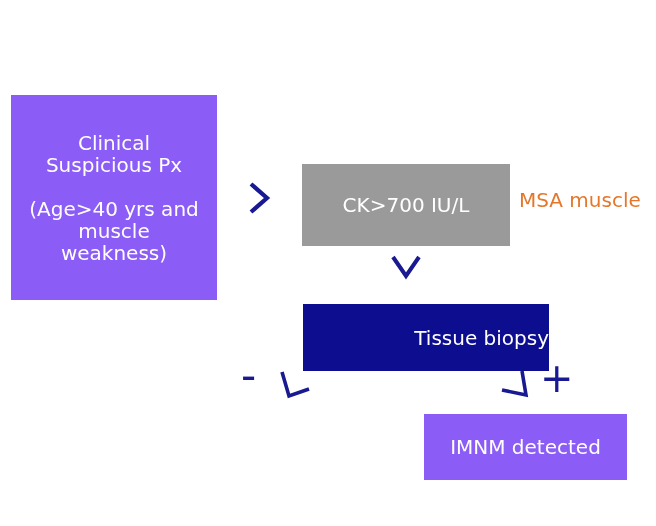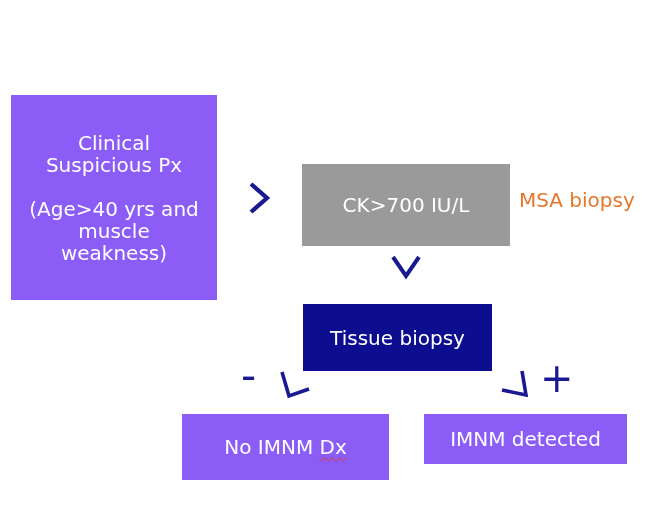--- a/index.html
+++ b/index.html
@@ -20,23 +20,23 @@
     color: #ffffff;
     font-size: 20px;
     line-height: 22px;
   }
   .orange { background: #8b5cf6; }
   .gray   { background: #9A9A9A; }
   .navy   { background: #0D0D8F; }
 
   .clinical { left: 11px;  top: 95px;  width: 206px; height: 205px; }
   .ck       { left: 302px; top: 164px; width: 208px; height: 82px; }
-  .biopsy   { left: 303px; top: 304px; width: 189px; height: 67px; }
+  .biopsy   { left: 303px; top: 304px; width: 246px; height: 67px; justify-content: flex-end; }
   .no-imnm  { left: 182px; top: 414px; width: 207px; height: 66px; }
-  .imnm     { left: 424px; top: 414px; width: 203px; height: 50px; }
+  .imnm     { left: 424px; top: 414px; width: 203px; height: 66px; }
 
   .prewrap { white-space: pre-line; }
 
   .msa {
     position: absolute;
     left: 519px; top: 189px;
     font-size: 20px;
     line-height: 22px;
     color: #E5772B;
     white-space: nowrap;
@@ -83,32 +83,29 @@
 
 (Age&gt;40 yrs and
 muscle
 weakness)</div>
   </div>
 
   <div class="box gray ck">
     <span>CK&gt;700 IU/L</span>
   </div>
 
-  <div class="msa">MSA biopsy</div>
+  <div class="msa">MSA muscle</div>
 
   <div class="box navy biopsy">
     <span>Tissue biopsy</span>
   </div>
 
   <div class="sign minus">-</div>
   <div class="sign plus">+</div>
 
-  <div class="box orange no-imnm">
-    <span><span>No IMNM </span><span class="misspelled">Dx</span></span>
-  </div>
 
   <div class="box orange imnm">
     <span>IMNM detected</span>
   </div>
 
   <svg class="connectors" viewBox="0 0 656 526" xmlns="http://www.w3.org/2000/svg">
     <polyline points="251,184 267,198 251,212" stroke-width="4.2"></polyline>
     <polyline points="393,257 406,276 419,257" stroke-width="4"></polyline>
     <polyline points="282,372 289,396 309,389" stroke-width="3.6"></polyline>
     <polyline points="522,371 526,395 502,390" stroke-width="3.6"></polyline>

